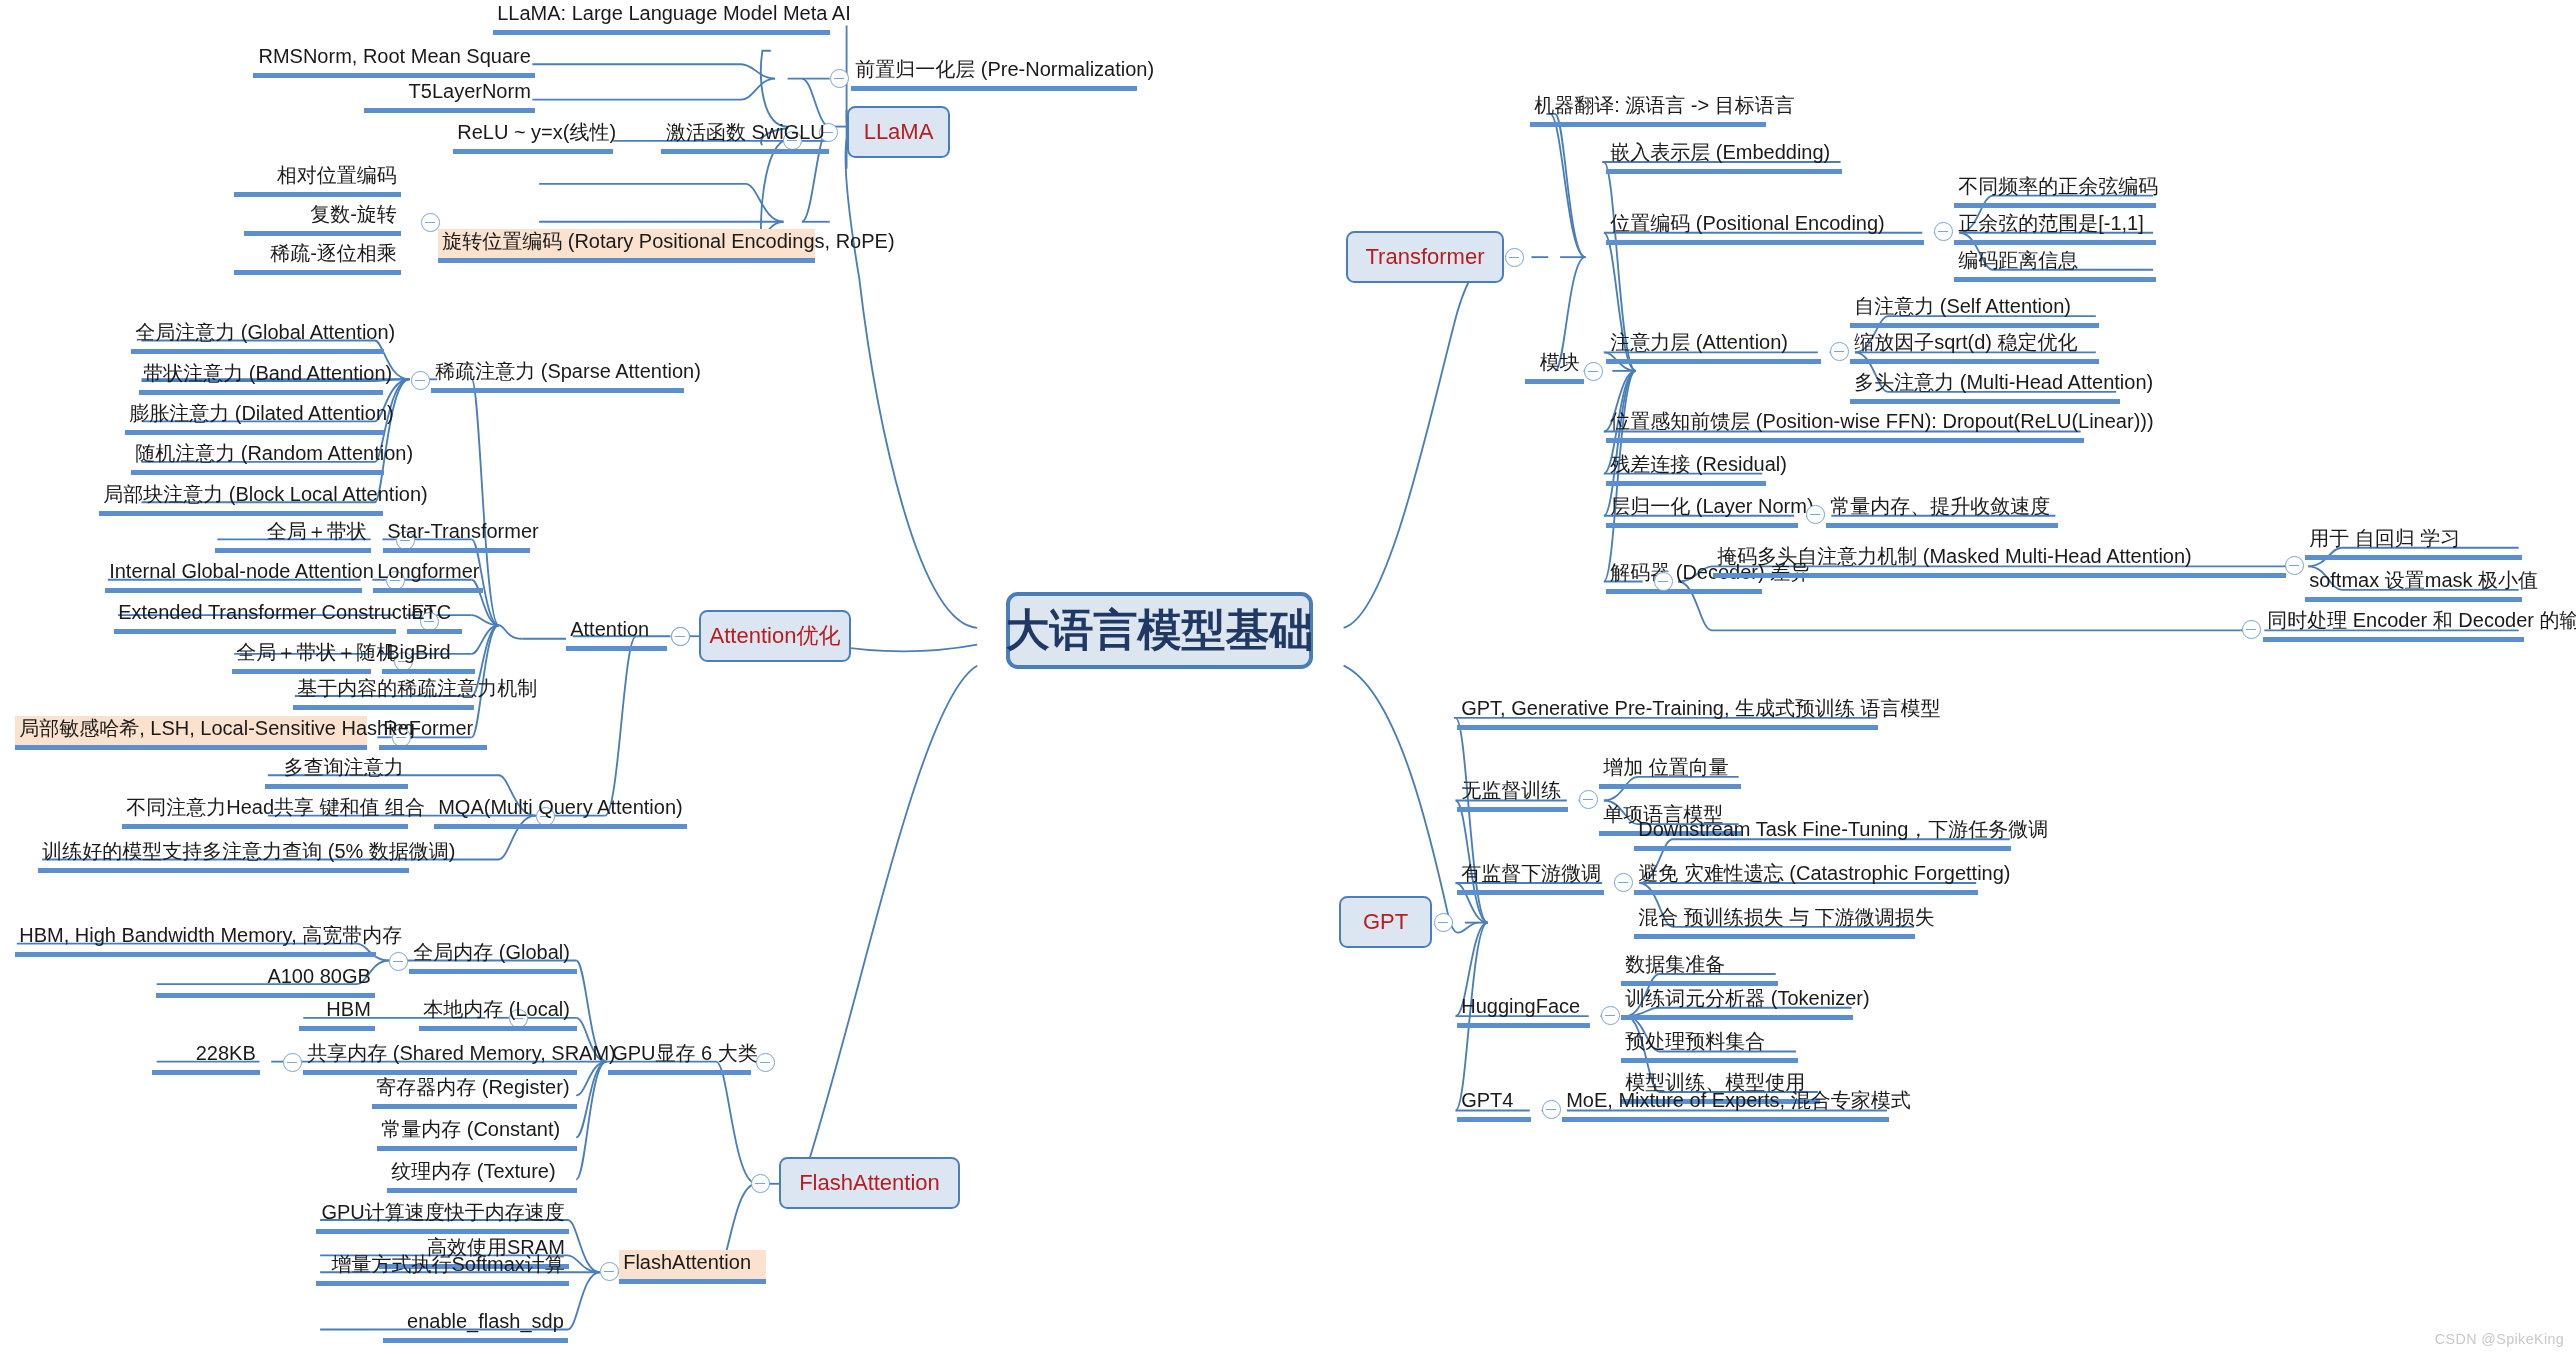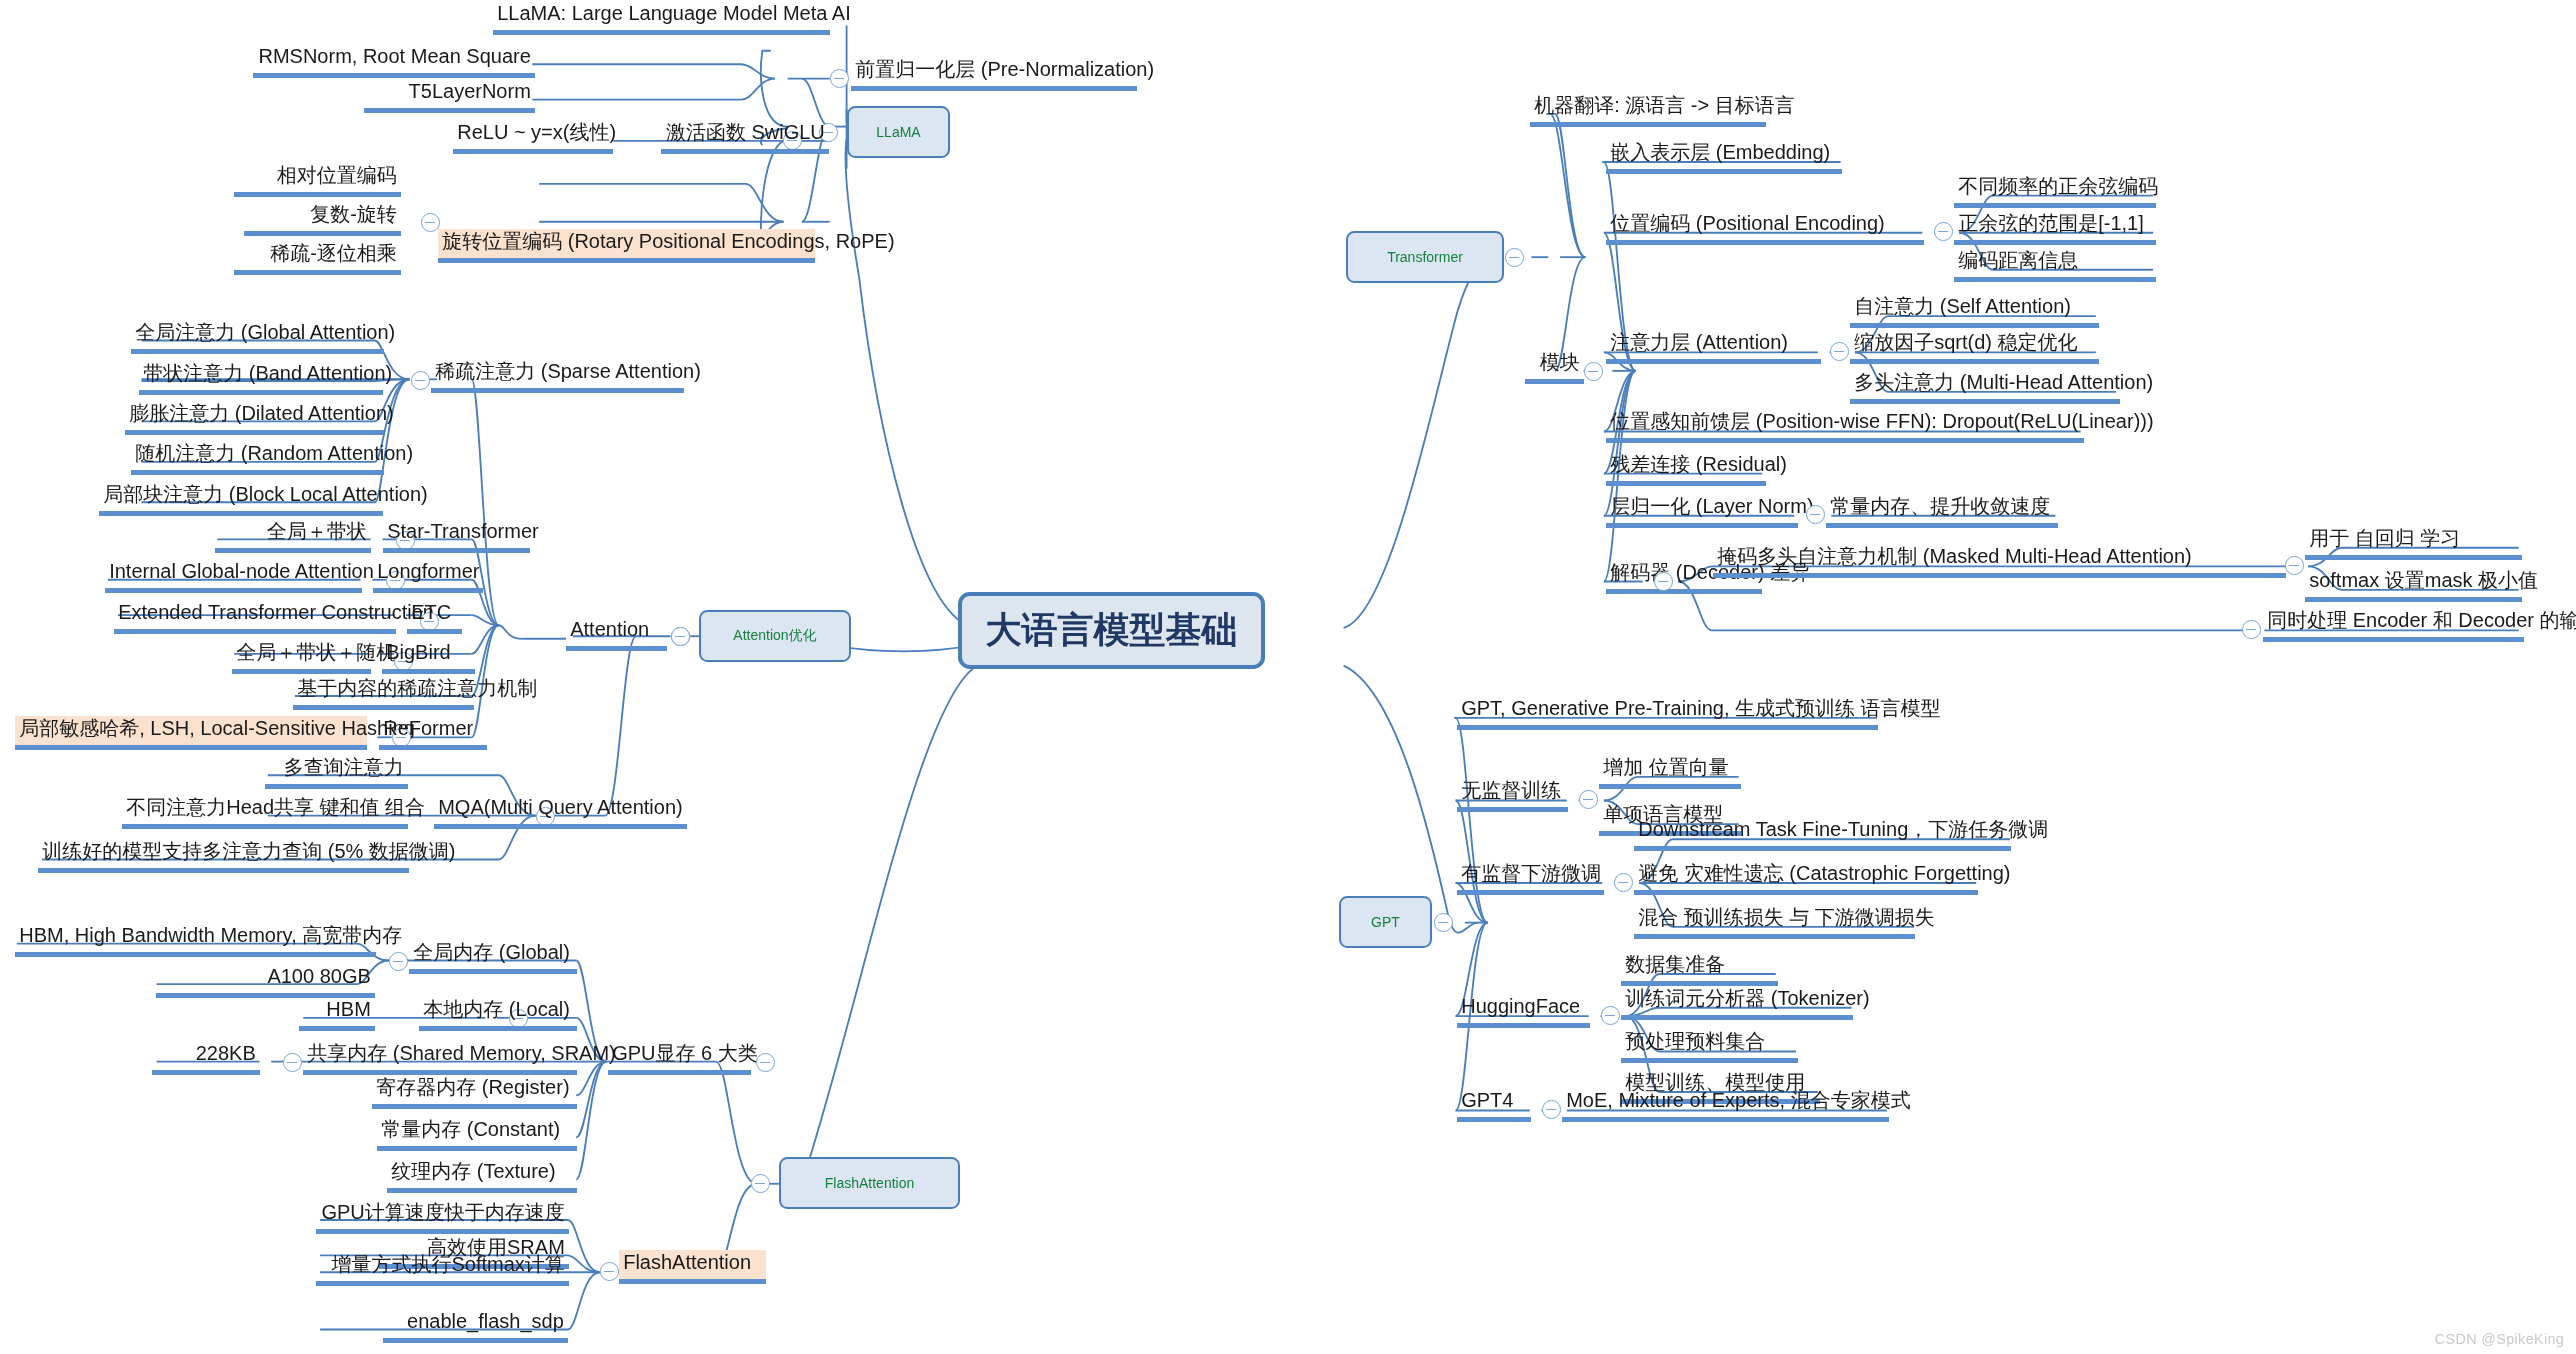--- a/index.html
+++ b/index.html
@@ -32,35 +32,36 @@
   .leaf.r{ text-align:right; }
   .leaf.l{ text-align:left; }
   .leaf.hl{ background:#fbe2cf; }
   
   .boxnode{
     position:absolute;
     box-sizing:border-box;
     background:#dce6f2;
     border:2.5px solid #4a7ebb;
     border-radius:8.4px;
-    color:#15803d;
-    font-size:14px;
+    color:#b91c1c;
+    font-size:22px;
     display:flex;
     align-items:center;
     justify-content:center;
     white-space:nowrap;
     padding:0 11.8px;
   }
   #root-node{
     background:#dde6ef;
     border:4.2px solid #4a7ebb;
     border-radius:11.8px;
-    font-size:36px;
+    font-size:44px;
     font-weight:bold;
     color:#1f3864;
+    margin-left:48px;
   }
   
   .toggle{
     position:absolute;
     width:18.5px;height:18.5px;
     border:1.3px solid #7aa6d6;
     border-radius:50%;
     background:#ffffff;
     box-sizing:border-box;
   }

